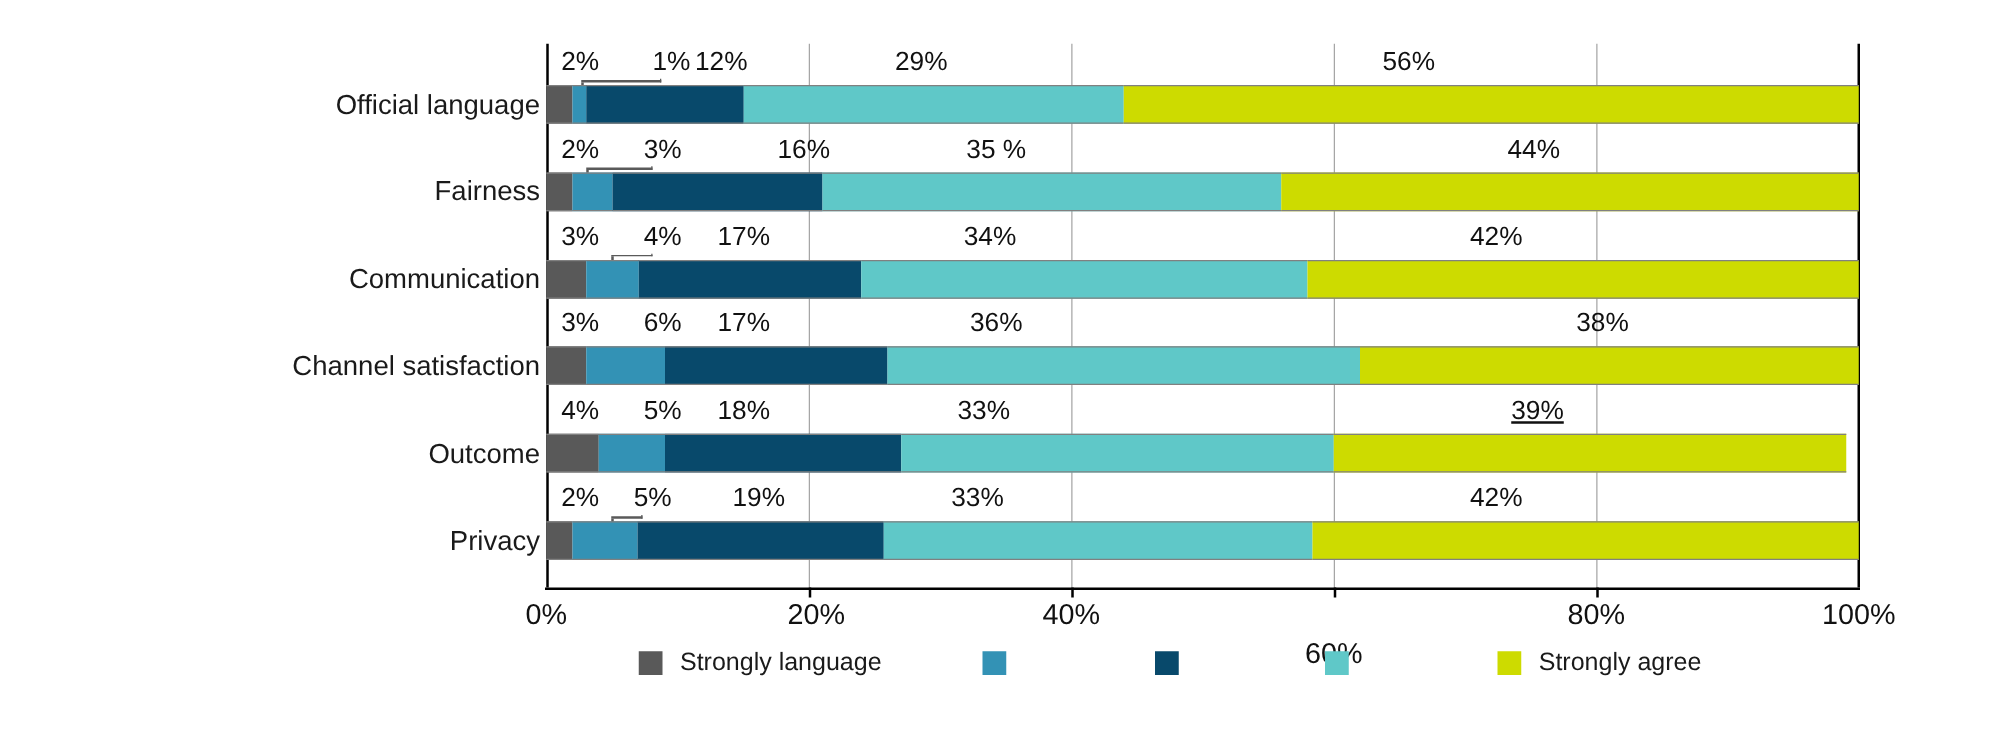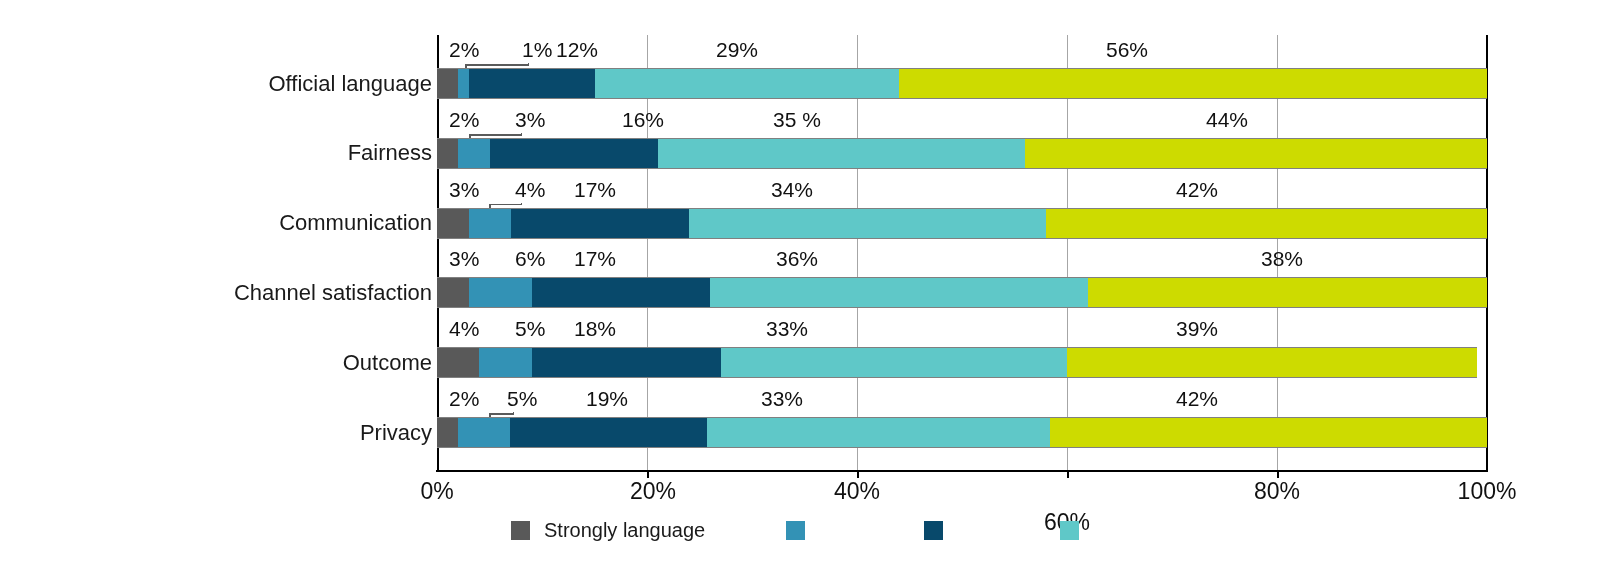--- a/index.html
+++ b/index.html
@@ -285,21 +285,21 @@
       </div>
       <div class="val-label" style="left: 449px; top: 248.4px;">3%</div>
       <div class="val-label" style="left: 515px; top: 248.4px;">6%</div>
       <div class="val-label center" style="left: 595px; top: 248.4px;">17%</div>
       <div class="val-label center" style="left: 797px; top: 248.4px;">36%</div>
       <div class="val-label center" style="left: 1282px; top: 248.4px;">38%</div>
       <div class="val-label" style="left: 449px; top: 318.2px;">4%</div>
       <div class="val-label" style="left: 515px; top: 318.2px;">5%</div>
       <div class="val-label center" style="left: 595px; top: 318.2px;">18%</div>
       <div class="val-label center" style="left: 787px; top: 318.2px;">33%</div>
-      <div class="val-label center" style="left: 1197px; top: 318.2px;">39%</div>
+      <div class="val-label center" style="left: 1230px; top: 318.2px; text-decoration: underline;">39%</div>
       <div class="val-label" style="left: 449px; top: 388px;">2%</div>
       <div class="val-label" style="left: 507px; top: 388px;">5%</div>
       <div class="val-label center" style="left: 595px; top: 388px; margin-left: 12px;">19%</div>
       <div class="val-label center" style="left: 782px; top: 388px;">33%</div>
       <div class="val-label center" style="left: 1197px; top: 388px;">42%</div>
       <div class="leader" style="left: 489px; top: 412px; width: 25px; height: 5px;">
         <div class="v" style="right: 0px; height: 2.75px;"></div>
         <div class="h" style="width: 100%; bottom: 2.25px;"></div>
         <div class="v-left" style="height: 2.25px;"></div>
       </div>
@@ -322,19 +322,23 @@
       </div>
       <div class="legend-item" style="left: 786px;">
         <span class="legend-swatch" style="background: rgb(51, 146, 181);"></span>
       </div>
       <div class="legend-item" style="left: 924px;">
         <span class="legend-swatch" style="background: rgb(8, 73, 107);"></span>
       </div>
       <div class="legend-item" style="left: 1060px;">
         <span class="legend-swatch" style="background: rgb(95, 200, 200);"></span>
       </div>
+      <div class="legend-item" style="left: 1198px;">
+        <span class="legend-swatch" style="background: rgb(205, 219, 0);"></span>
+        <span class="legend-label">Strongly agree</span>
+      </div>
     </div>
 
 <div class="tick-mark" style="left: 647px;"></div>
     <div class="tick-mark" style="left: 857px;"></div>
     <div class="tick-mark" style="left: 1067px;"></div>
     <div class="tick-mark" style="left: 1277px;"></div>
   </div>
 
 </body></html>

